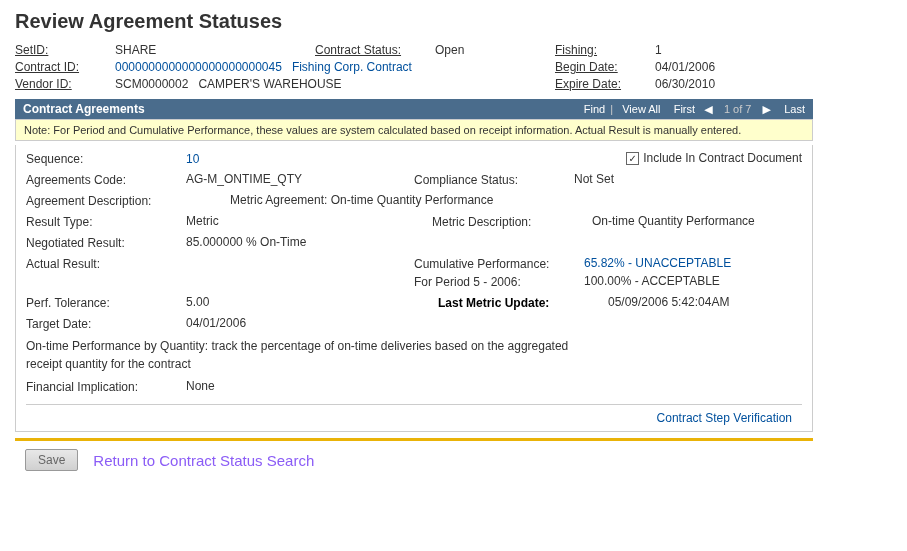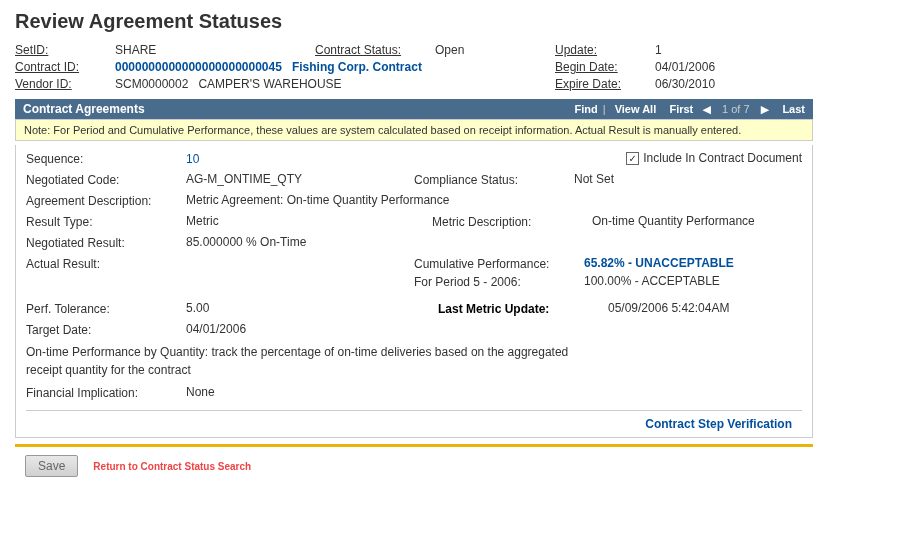--- a/index.html
+++ b/index.html
@@ -26,21 +26,20 @@
       font-weight: normal;
       white-space: nowrap;
       text-decoration: underline;
     }
     .header-value {
       color: #333;
     }
     .header-value a, a {
       color: #00509d;
       text-decoration: none;
-      font-weight: bold;
     }
     .section-bar {
       background: #4a6c8c;
       color: #fff;
       font-weight: bold;
       font-size: 12px;
       padding: 3px 8px;
       display: flex;
       justify-content: space-between;
       align-items: center;
@@ -112,22 +111,22 @@
     .save-button {
       background: linear-gradient(to bottom, #e8e8e8, #d0d0d0);
       border: 1px solid #999;
       color: #666;
       padding: 3px 12px;
       font-size: 12px;
       cursor: pointer;
       border-radius: 2px;
     }
     .return-link {
-      color: #ef4444;
-      font-size: 10px;
+      color: #8b5cf6;
+      font-size: 15px;
       cursor: pointer;
     }
     .notification-value {
       max-width: 560px;
       line-height: 1.5;
     }
     .cumulative-link {
       color: #00509d;
     }
   </style>
@@ -147,21 +146,21 @@
       <td style="width:200px; vertical-align:top;">
         <span class="header-value">SHARE</span>
       </td>
       <td style="width:120px; vertical-align:top;">
         <span class="header-label">Contract Status:</span>
       </td>
       <td style="width:120px; vertical-align:top;">
         <span class="header-value">Open</span>
       </td>
       <td style="width:100px; vertical-align:top;">
-        <span class="header-label">Update:</span>
+        <span class="header-label">Fishing:</span>
       </td>
       <td style="vertical-align:top;">
         <span class="header-value">1</span>
       </td>
     </tr>
     <tr>
       <td style="vertical-align:top; padding-top:3px;">
         <span class="header-label">Contract ID:</span>
       </td>
       <td style="vertical-align:top; padding-top:3px;" colspan="3">
@@ -230,30 +229,30 @@
         <span style="color:#00509d;">10</span>
       </div>
       <div style="display:flex; align-items:center; gap:4px;">
         <div class="checkbox-box">✓</div>
         <span>Include In Contract Document</span>
       </div>
     </div>
 
     <div style="display:flex; margin-bottom:6px;">
       <div style="display:flex; flex:1;">
-        <span class="field-label">Negotiated Code:</span>
+        <span class="field-label">Agreements Code:</span>
         <span>AG-M_ONTIME_QTY</span>
       </div>
       <div style="display:flex; flex:1;">
         <span class="field-label">Compliance Status:</span>
         <span>Not Set</span>
       </div>
     </div>
 
-    <div style="display:flex; margin-bottom:6px;">
+    <div style="display:flex; margin-bottom:6px;gap:44px;">
       <span class="field-label" style="min-width:160px;">Agreement Description:</span>
       <span>Metric Agreement: On-time Quantity Performance</span>
     </div>
 
     <div style="display:flex; margin-bottom:6px;gap:36px;">
       <div style="display:flex; flex:1;">
         <span class="field-label">Result Type:</span>
         <span>Metric</span>
       </div>
       <div style="display:flex; flex:1;">
@@ -262,21 +261,21 @@
       </div>
     </div>
 
     <div style="display:flex; margin-bottom:6px;">
       <span class="field-label">Negotiated Result:</span>
       <span>85.000000</span>
       &nbsp;
       <span>% On-Time</span>
     </div>
 
-    <div style="display:flex; margin-bottom:12px;">
+    <div style="display:flex; margin-bottom:6px;">
       <div style="flex:1; display:flex;">
         <span class="field-label">Actual Result:</span>
         <span></span>
       </div>
       <div style="flex:1;">
         <div style="display:flex; margin-bottom:3px;">
           <span class="field-label" style="min-width:170px;">Cumulative Performance:</span>
           <a href="#" class="cumulative-link">
             <span>65.82% - UNACCEPTABLE</span>
           </a>

